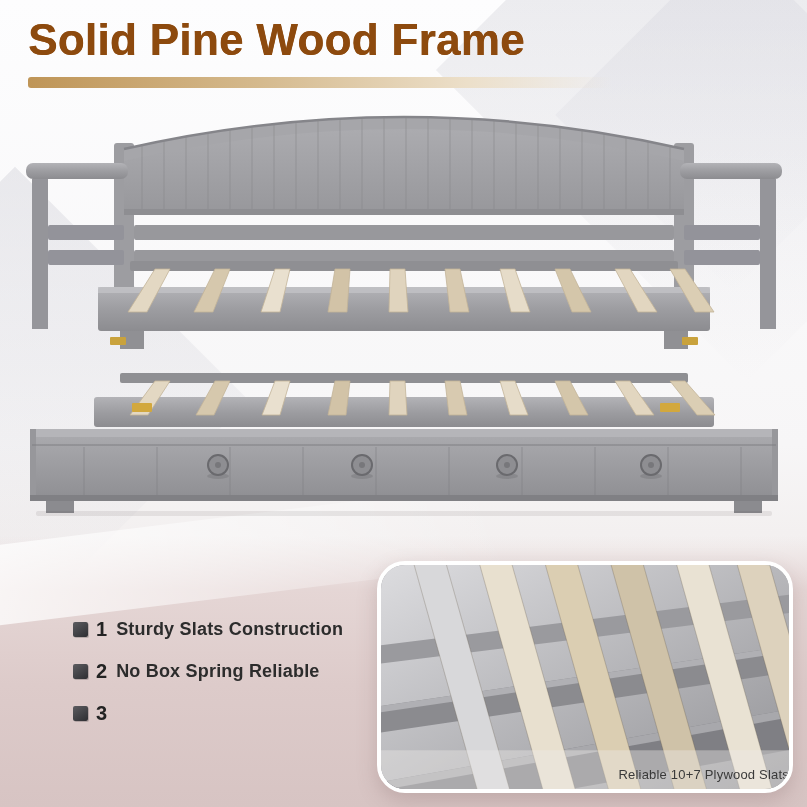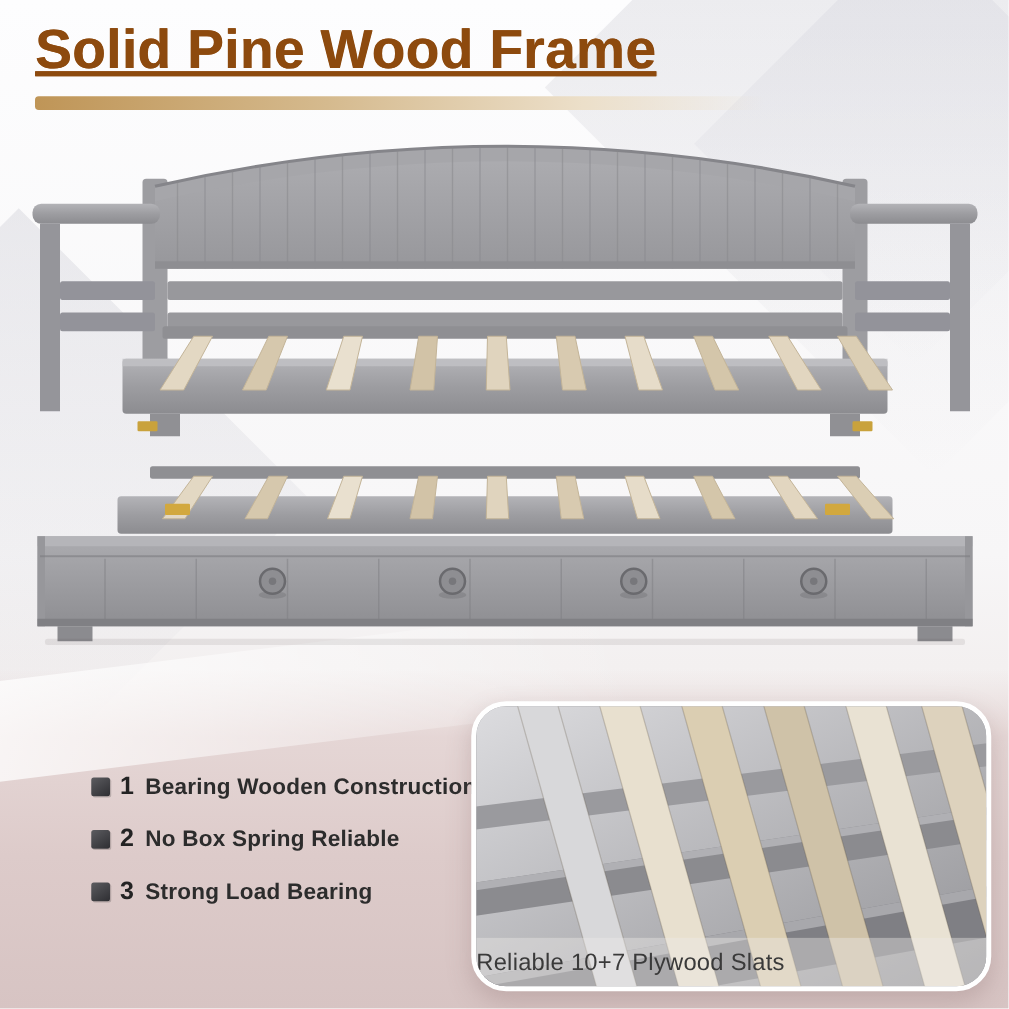--- a/index.html
+++ b/index.html
@@ -27,21 +27,20 @@
              background: linear-gradient(180deg, rgba(226,209,208,0) 0%, rgba(226,209,208,0.85) 20%, #ddcbca 55%, #d7c4c3 100%); }
   .bg-band { top: 518px; left: -70px; width: 580px; height: 80px; transform: rotate(-7deg);
              background: linear-gradient(90deg, rgba(255,255,255,0.85), rgba(255,255,255,0)); }
 
   
   .title {
     position: absolute; left: 28px; top: 14px; margin: 0;
     font-size: 44px; font-weight: bold; color: #8d4a0e;
     letter-spacing: 0.3px; line-height: 1.2; white-space: nowrap;
     text-shadow: 0.4px 0 0 #8d4a0e;
-    text-decoration: underline;
   }
   .title-bar {
     position: absolute; left: 28px; top: 77px; width: 584px; height: 11px; border-radius: 3px;
     background: linear-gradient(90deg, #bf9557 0%, #d5ba8e 40%, #ecdfc9 75%, rgba(245,239,229,0) 100%);
   }
 
   
   .bed { position: absolute; left: 24px; top: 97px; width: 760px; height: 424px; }
   .bed svg { display: block; width: 760px; height: 424px; }
 
@@ -60,21 +59,21 @@
   
   .inset {
     position: absolute; left: 377px; top: 561px; width: 416px; height: 232px; margin: 0;
     border: 4px solid #ffffff; border-radius: 28px; overflow: hidden;
     background: #a4a4a8;
     box-shadow: 0 8px 20px rgba(130,100,100,0.28);
   }
   .inset svg { display: block; width: 100%; height: 100%; }
   .inset figcaption {
     position: absolute; left: 0; right: 0; bottom: 7px;
-    text-align: left; font-size: 19px; color: #3a3a3a; letter-spacing: 0.2px;
+    text-align: right; font-size: 13px; color: #3a3a3a; letter-spacing: 0.2px;
   }
 </style>
 </head>
 <body>
 
 <div class="page">
 
   <div class="bg-shape bg-tr1"></div>
   <div class="bg-shape bg-tr2"></div>
   <div class="bg-shape bg-left"></div>
@@ -203,31 +202,30 @@
         <circle cx="483" cy="368" r="3" fill="#77777b"></circle>
         <circle cx="627" cy="368" r="3" fill="#77777b"></circle>
       </g>
     </svg>
   </div>
 
   <ul class="features">
     <li class="feature">
       <span class="cube"></span>
       <span class="fnum">1</span>
-      <span class="flabel">Bearing Wooden Construction</span>
+      <span class="flabel">Sturdy Slats Construction</span>
     </li>
     <li class="feature">
       <span class="cube"></span>
       <span class="fnum">2</span>
       <span class="flabel">No Box Spring Reliable</span>
     </li>
     <li class="feature">
       <span class="cube"></span>
       <span class="fnum">3</span>
-      <span class="flabel">Strong Load Bearing</span>
     </li>
   </ul>
 
   <figure class="inset">
     <svg viewBox="0 0 404 220" preserveAspectRatio="none">
       <defs>
         <linearGradient id="insetBg" x1="0" y1="0" x2="1" y2="1">
           <stop offset="0" stop-color="#dcdcdf"></stop>
             <stop offset="1" stop-color="#939397"></stop>
         </linearGradient>

